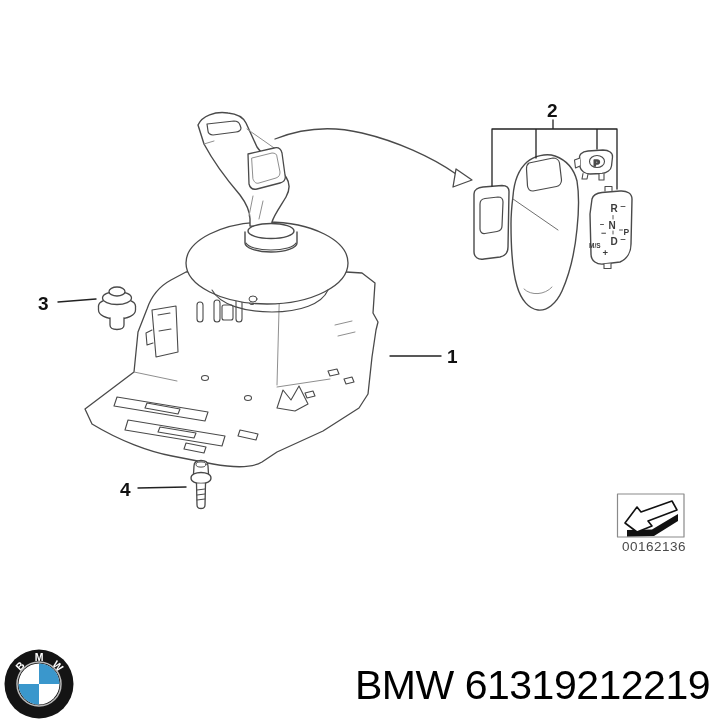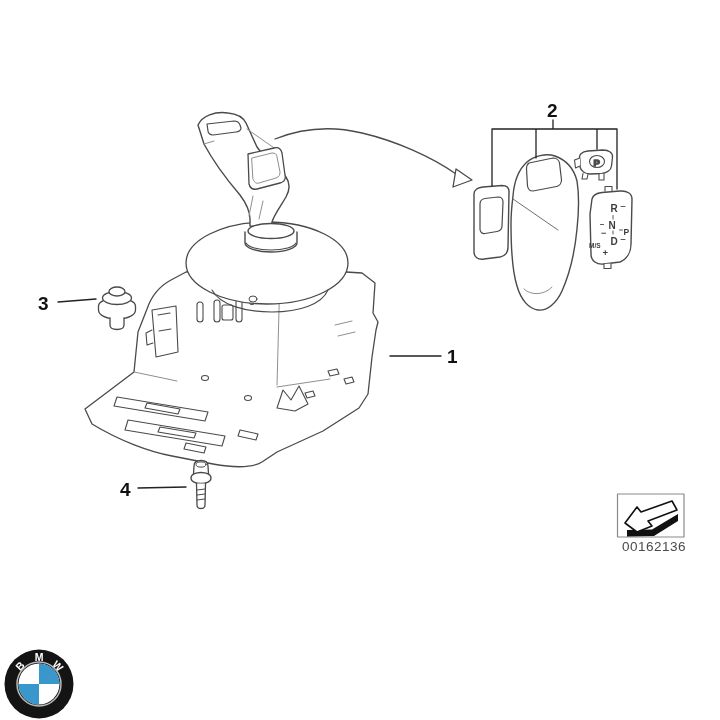--- a/index.html
+++ b/index.html
@@ -175,14 +175,17 @@
     <circle cx="37" cy="36" r="20.5" fill="#ffffff"></circle>
     <path d="M37,36 L37,15.5 A20.5,20.5 0 0 1 57.5,36 Z" fill="#3a97cc"></path>
     <path d="M37,36 L37,56.5 A20.5,20.5 0 0 1 16.5,36 Z" fill="#3a97cc"></path>
     <g fill="#ffffff" font-family="Liberation Sans, sans-serif" font-size="10.5" font-weight="bold" text-anchor="middle">
       <text x="18.5" y="21.5" transform="rotate(-45 18.5 18.5)">B</text>
       <text x="37" y="13">M</text>
       <text x="55.5" y="21.5" transform="rotate(45 55.5 18.5)">W</text>
     </g>
   </svg>
 
+  <div class="footer-text">
+    <span>BMW</span><span class="num">61319212219</span>
+  </div>
 
 </div>
 
 </body></html>

